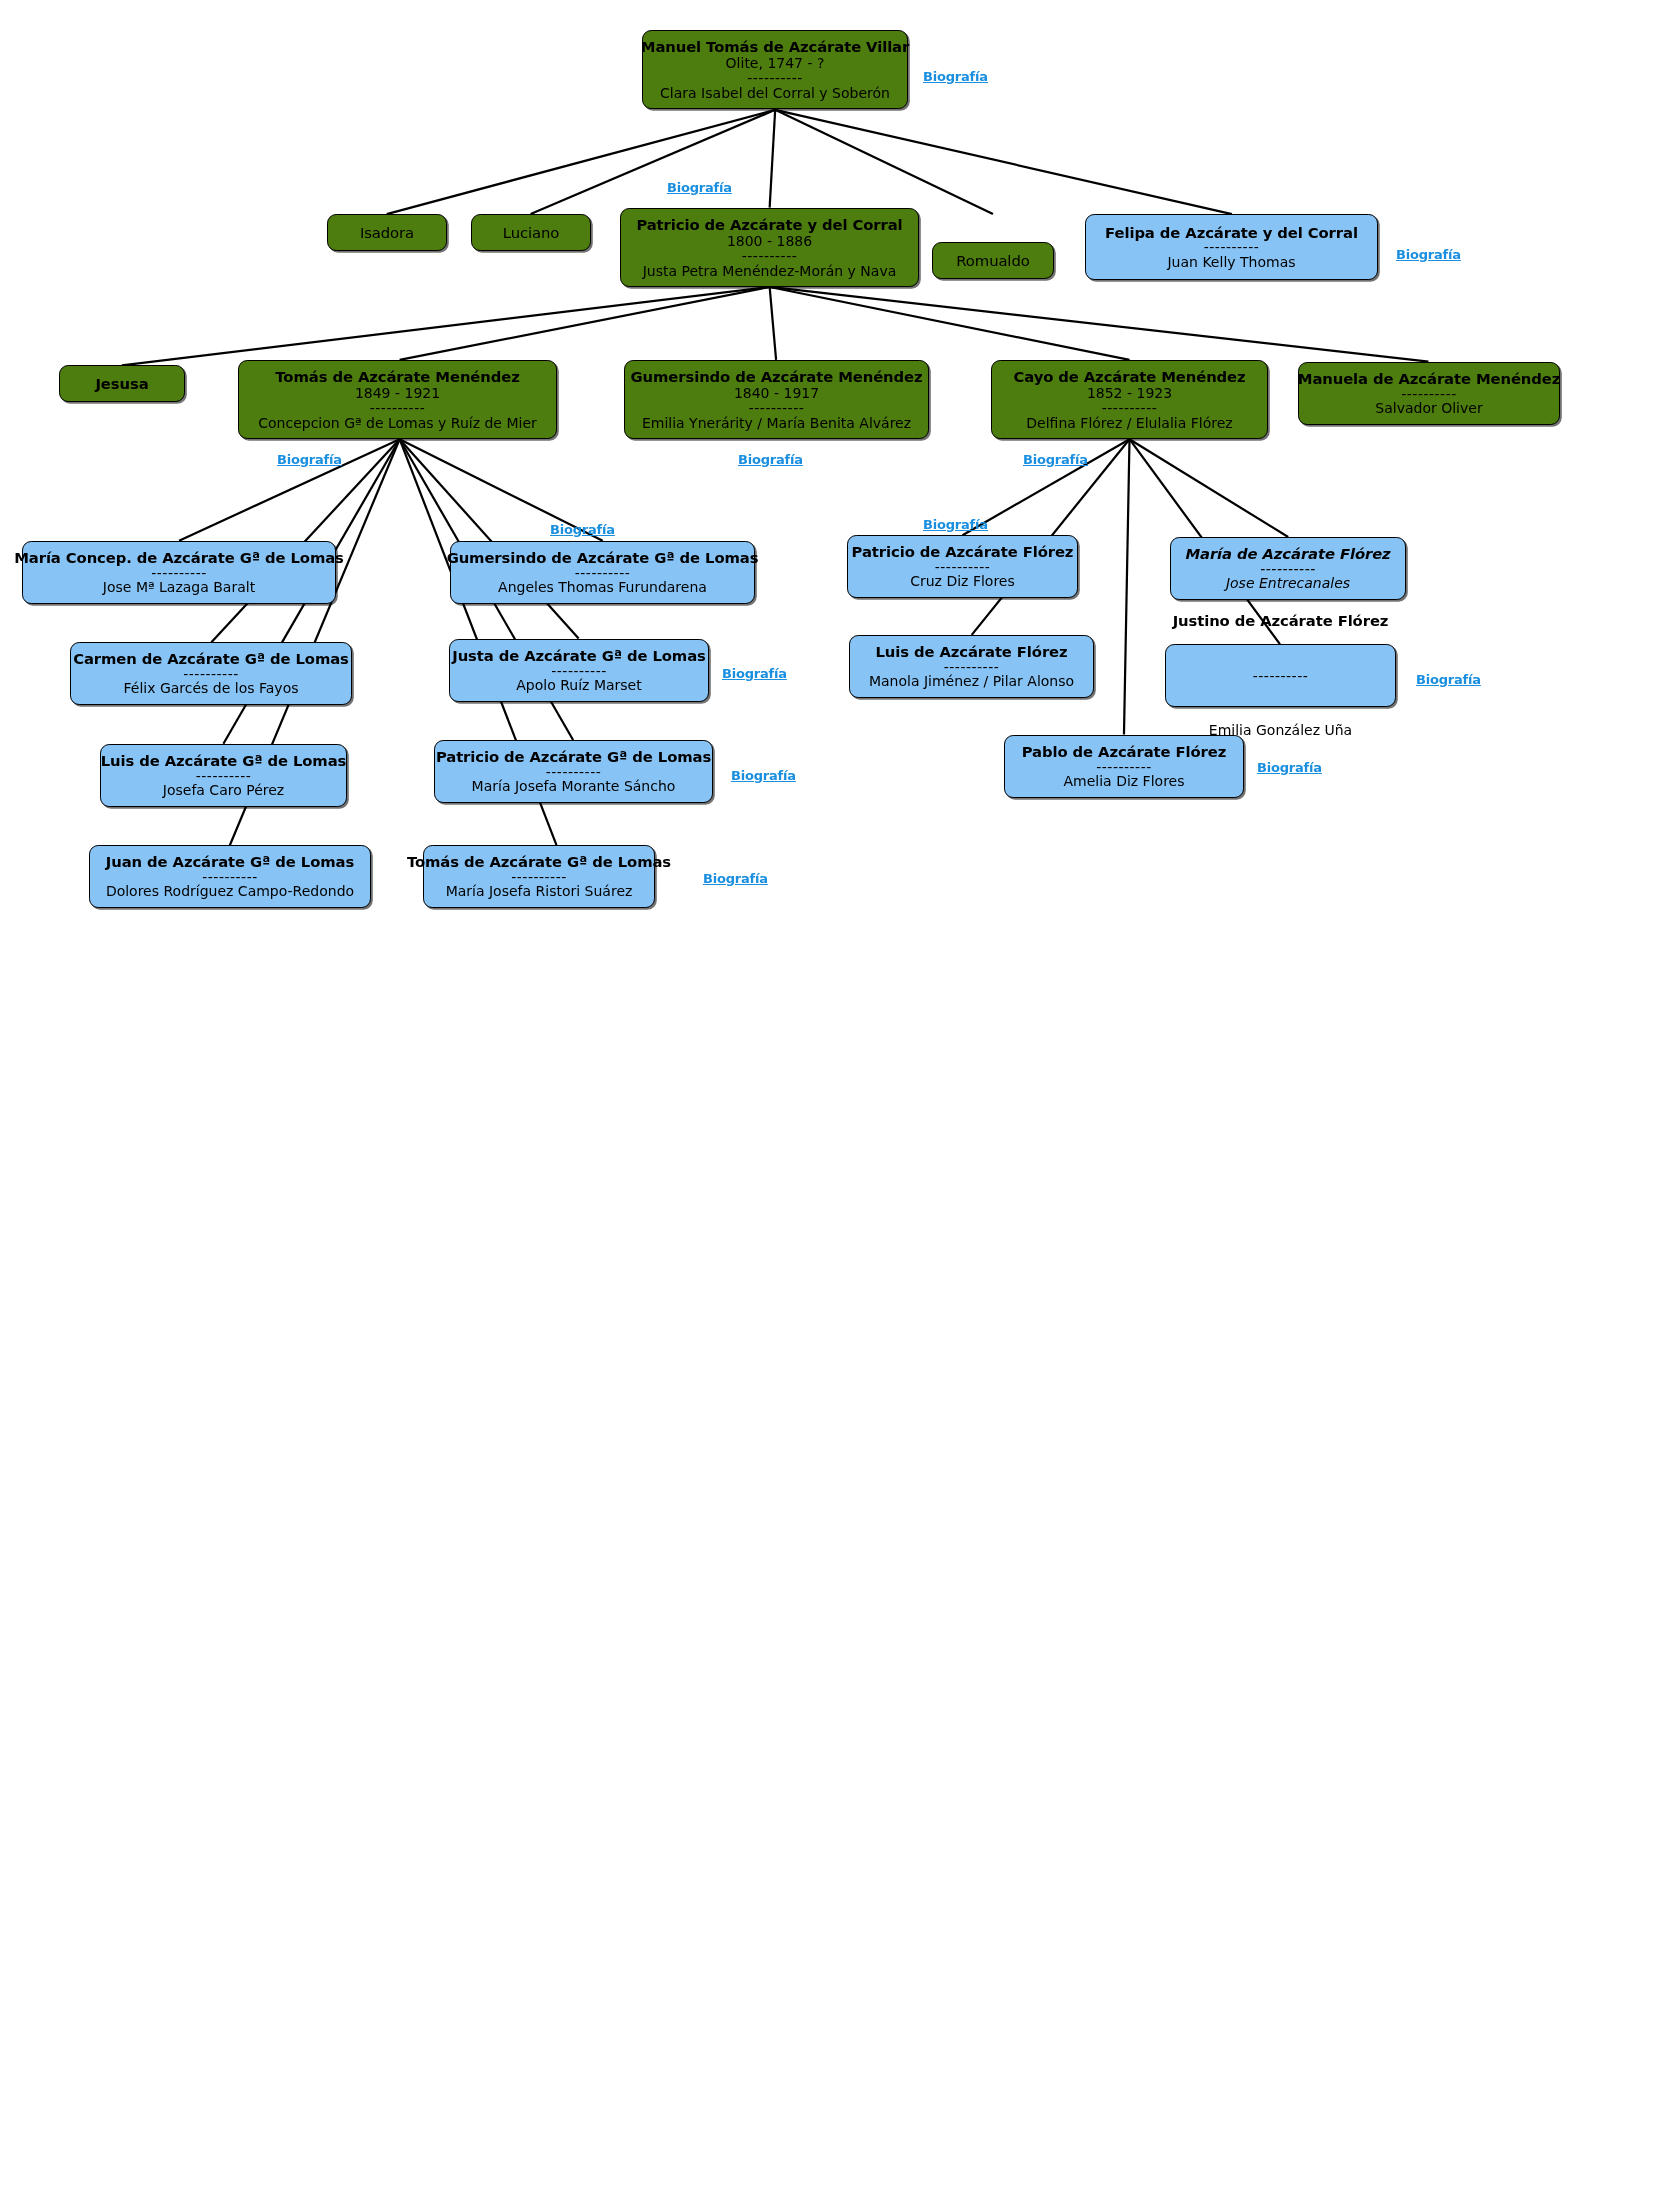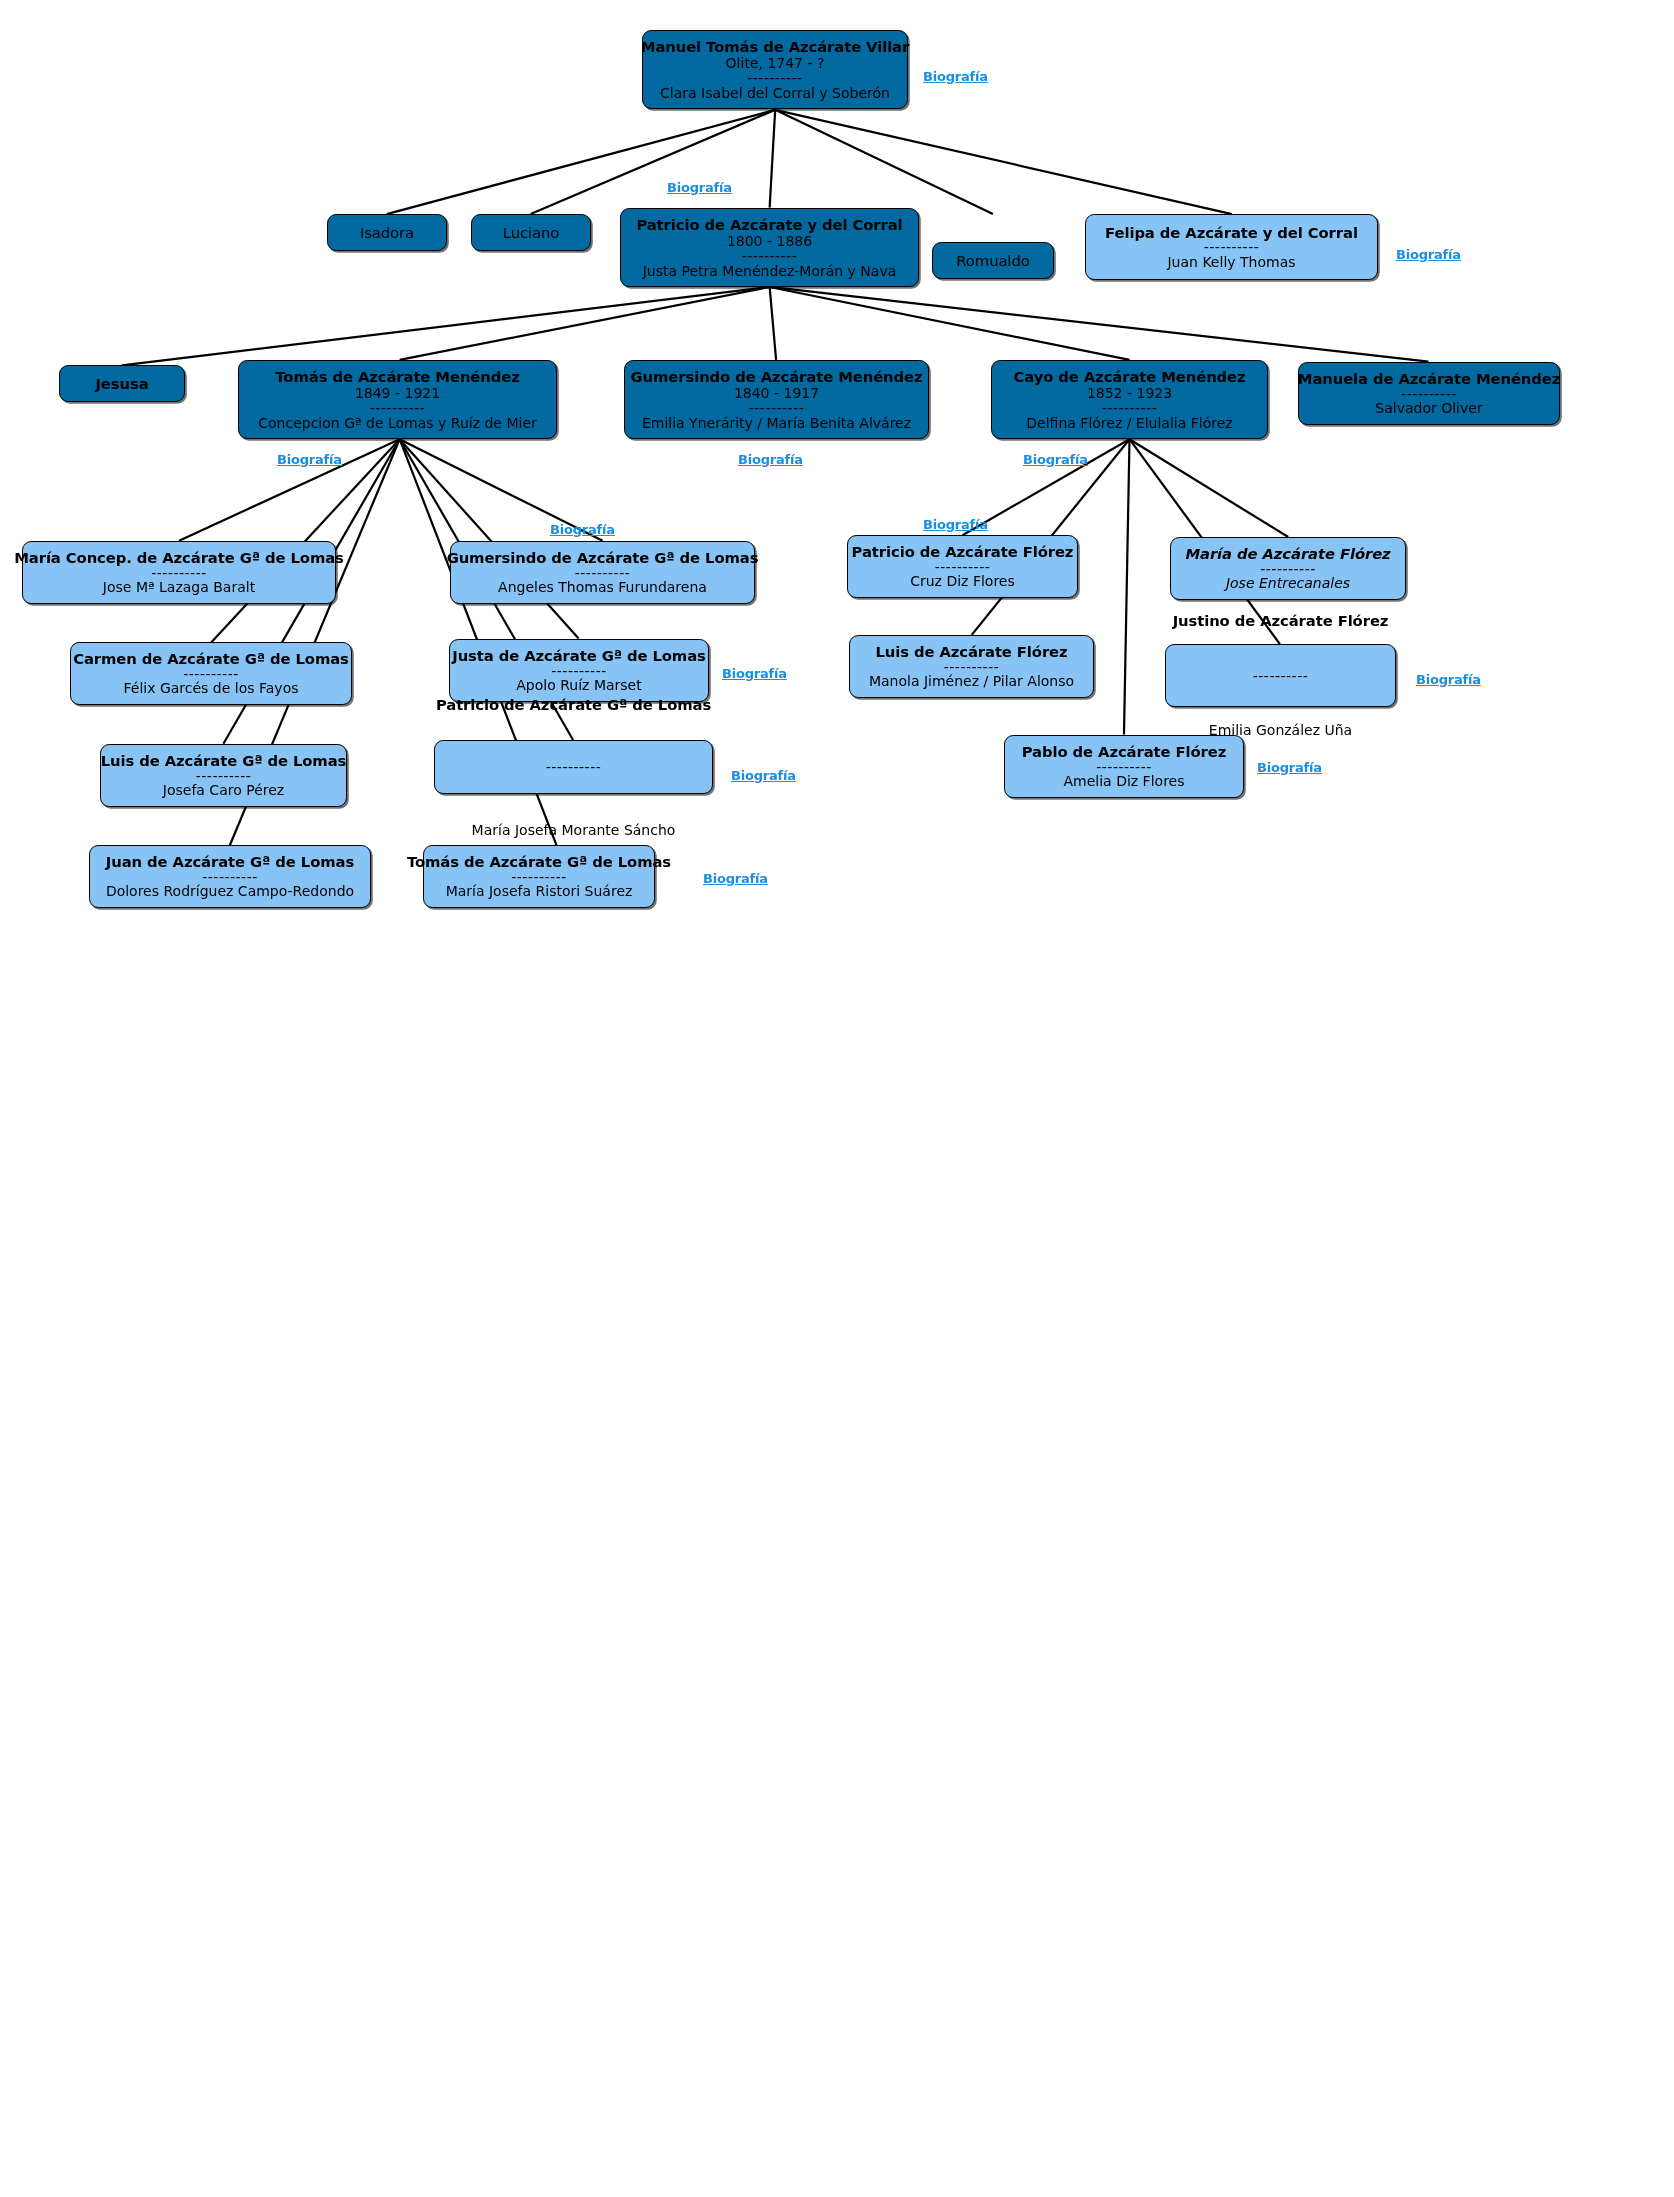--- a/index.html
+++ b/index.html
@@ -25,21 +25,21 @@
     left: 0; top: 0;
     width: 1674px;
     height: 2197px;
     pointer-events: none;
   }
   .node {
     position: absolute;
     box-sizing: border-box;
     border: 1.8px solid #000000;
     border-radius: 9.2px;
-    background: #0369a1;
+    background: #4d7c0f;
     box-shadow: 1.8px 1.8px 0px rgba(0,0,0,0.55);
     display: flex;
     flex-direction: column;
     align-items: center;
     justify-content: center;
     text-align: center;
     padding: 3.7px 7.4px;
     line-height: 1.18;
     color: #000000;
   }
@@ -193,21 +193,21 @@
       <div class="nm">Justa de Azcárate Gª de Lomas</div>
       <div class="sep">----------</div>
       <div class="sp">Apolo Ruíz Marset</div>
     </div>
     <span class="bio" style="left: 722px; top: 666px;">Biografía</span>
     <div class="node blue" style="left: 100px; top: 744px; width: 247px; height: 63px;">
       <div class="nm">Luis de Azcárate Gª de Lomas</div>
       <div class="sep">----------</div>
       <div class="sp">Josefa Caro Pérez</div>
     </div>
-    <div class="node blue" style="left: 434px; top: 740px; width: 279px; height: 54px; gap: 48px;">
+    <div class="node blue" style="left: 434px; top: 740px; width: 279px; height: 63px;">
       <div class="nm">Patricio de Azcárate Gª de Lomas</div>
       <div class="sep">----------</div>
       <div class="sp">María Josefa Morante Sáncho</div>
     </div>
     <span class="bio" style="left: 731px; top: 768px;">Biografía</span>
     <div class="node blue" style="left: 89px; top: 845px; width: 282px; height: 63px;">
       <div class="nm">Juan de Azcárate Gª de Lomas</div>
       <div class="sep">----------</div>
       <div class="sp">Dolores Rodríguez Campo-Redondo</div>
     </div>

